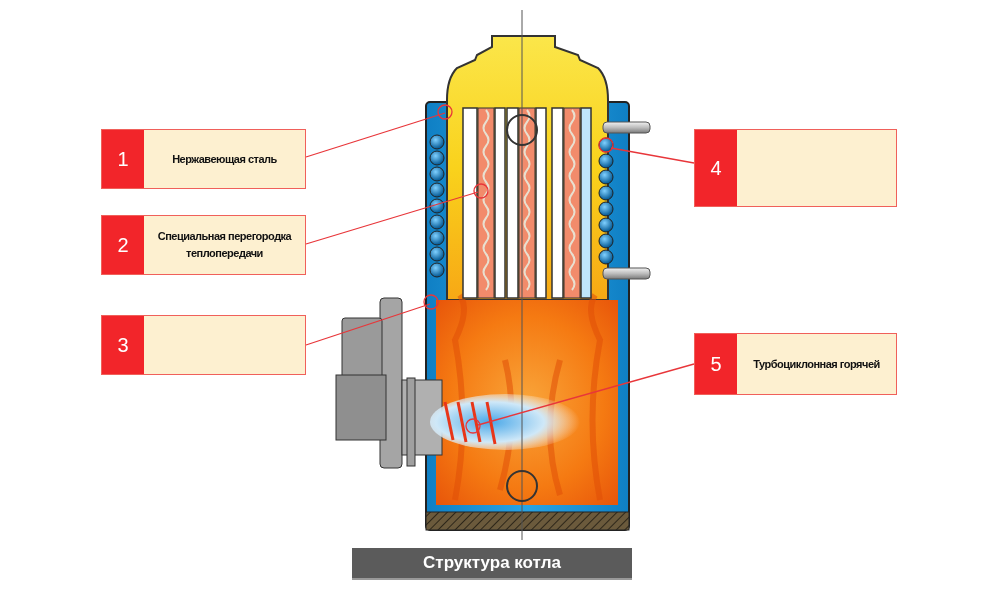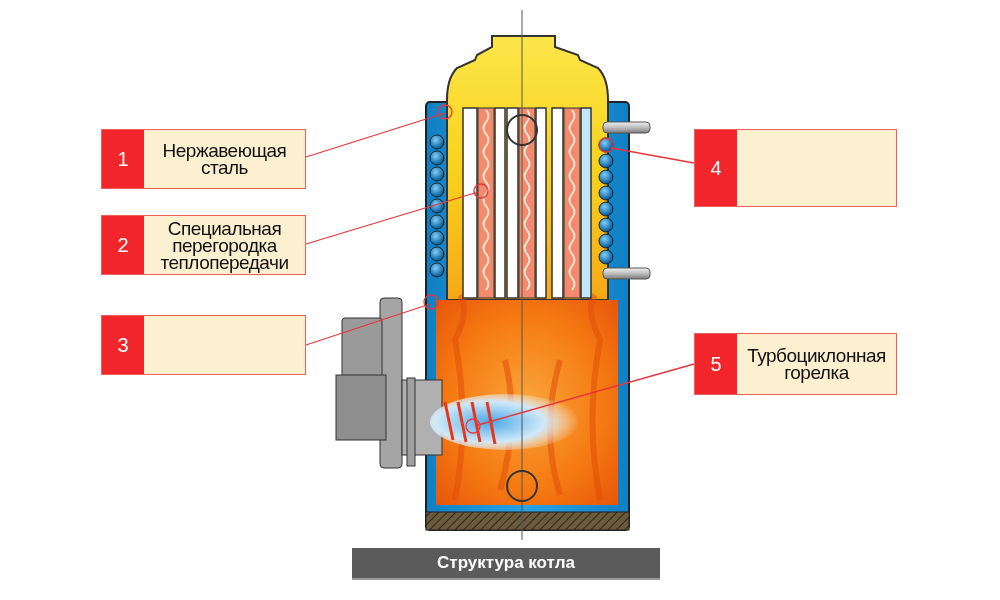--- a/index.html
+++ b/index.html
@@ -1,25 +1,25 @@
 <!DOCTYPE html>
 <html><head>
 <meta charset="utf-8">
 <style>
   html, body { margin:0; padding:0; background:#ffffff; }
   body { width:1000px; height:600px; position:relative; overflow:hidden; font-family:"Liberation Sans", sans-serif; }
   .callout { position:absolute; height:78px; display:flex; border:1px solid #f0605a; background:#fdf0d0; box-sizing:border-box; }
   .callout .num { width:42px; background:#f2252a; color:#fff; font-size:20px; display:flex; align-items:center; justify-content:center; }
-  .callout .txt { flex:1; display:flex; align-items:center; justify-content:center; text-align:center; font-size:19px; color:#111; line-height:17px; letter-spacing:-0.5px; padding:0 6px; }
+  .callout .txt { flex:1; display:flex; align-items:center; justify-content:center; text-align:center; font-size:11px; color:#111; line-height:17px; letter-spacing:-0.5px; padding:0 6px;font-weight:bold; }
   #c1 { left:101px; top:129px; width:205px; height:60px; }
   #c2 { left:101px; top:215px; width:205px; height:60px; }
   #c3 { left:101px; top:315px; width:205px; height:60px; }
   #c4 { left:694px; top:129px; width:203px; height:78px; }
   #c5 { left:694px; top:333px; width:203px; height:62px; }
-  .title-bar { position:absolute; left:352px; top:548px; width:308px; height:30px; background:#5b5b5b; color:#fff; font-weight:bold; font-size:17px; display:flex; align-items:center; justify-content:center; border-bottom:2px solid #999; }
+  .title-bar { position:absolute; left:352px; top:548px; width:280px; height:30px; background:#5b5b5b; color:#fff; font-weight:bold; font-size:17px; display:flex; align-items:center; justify-content:center; border-bottom:2px solid #999; }
   svg.diagram { position:absolute; left:0; top:0; }
 </style>
 </head>
 <body>
 
 <svg class="diagram" width="1000" height="600" viewBox="0 0 1000 600">
   <defs>
     <linearGradient id="topFlame" x1="0" y1="0" x2="0" y2="1">
       <stop offset="0" stop-color="#fbe64a"></stop>
       <stop offset="0.5" stop-color="#f9d21c"></stop>
@@ -153,16 +153,16 @@
   <div class="txt">Специальная перегородка теплопередачи</div>
 </div>
 <div class="callout" id="c3">
   <div class="num">3</div>
 </div>
 <div class="callout" id="c4">
   <div class="num">4</div>
 </div>
 <div class="callout" id="c5">
   <div class="num">5</div>
-  <div class="txt">Турбоциклонная горелка</div>
+  <div class="txt">Турбоциклонная горячей</div>
 </div>
 
 <div class="title-bar">Структура котла</div>
 
 </body></html>

